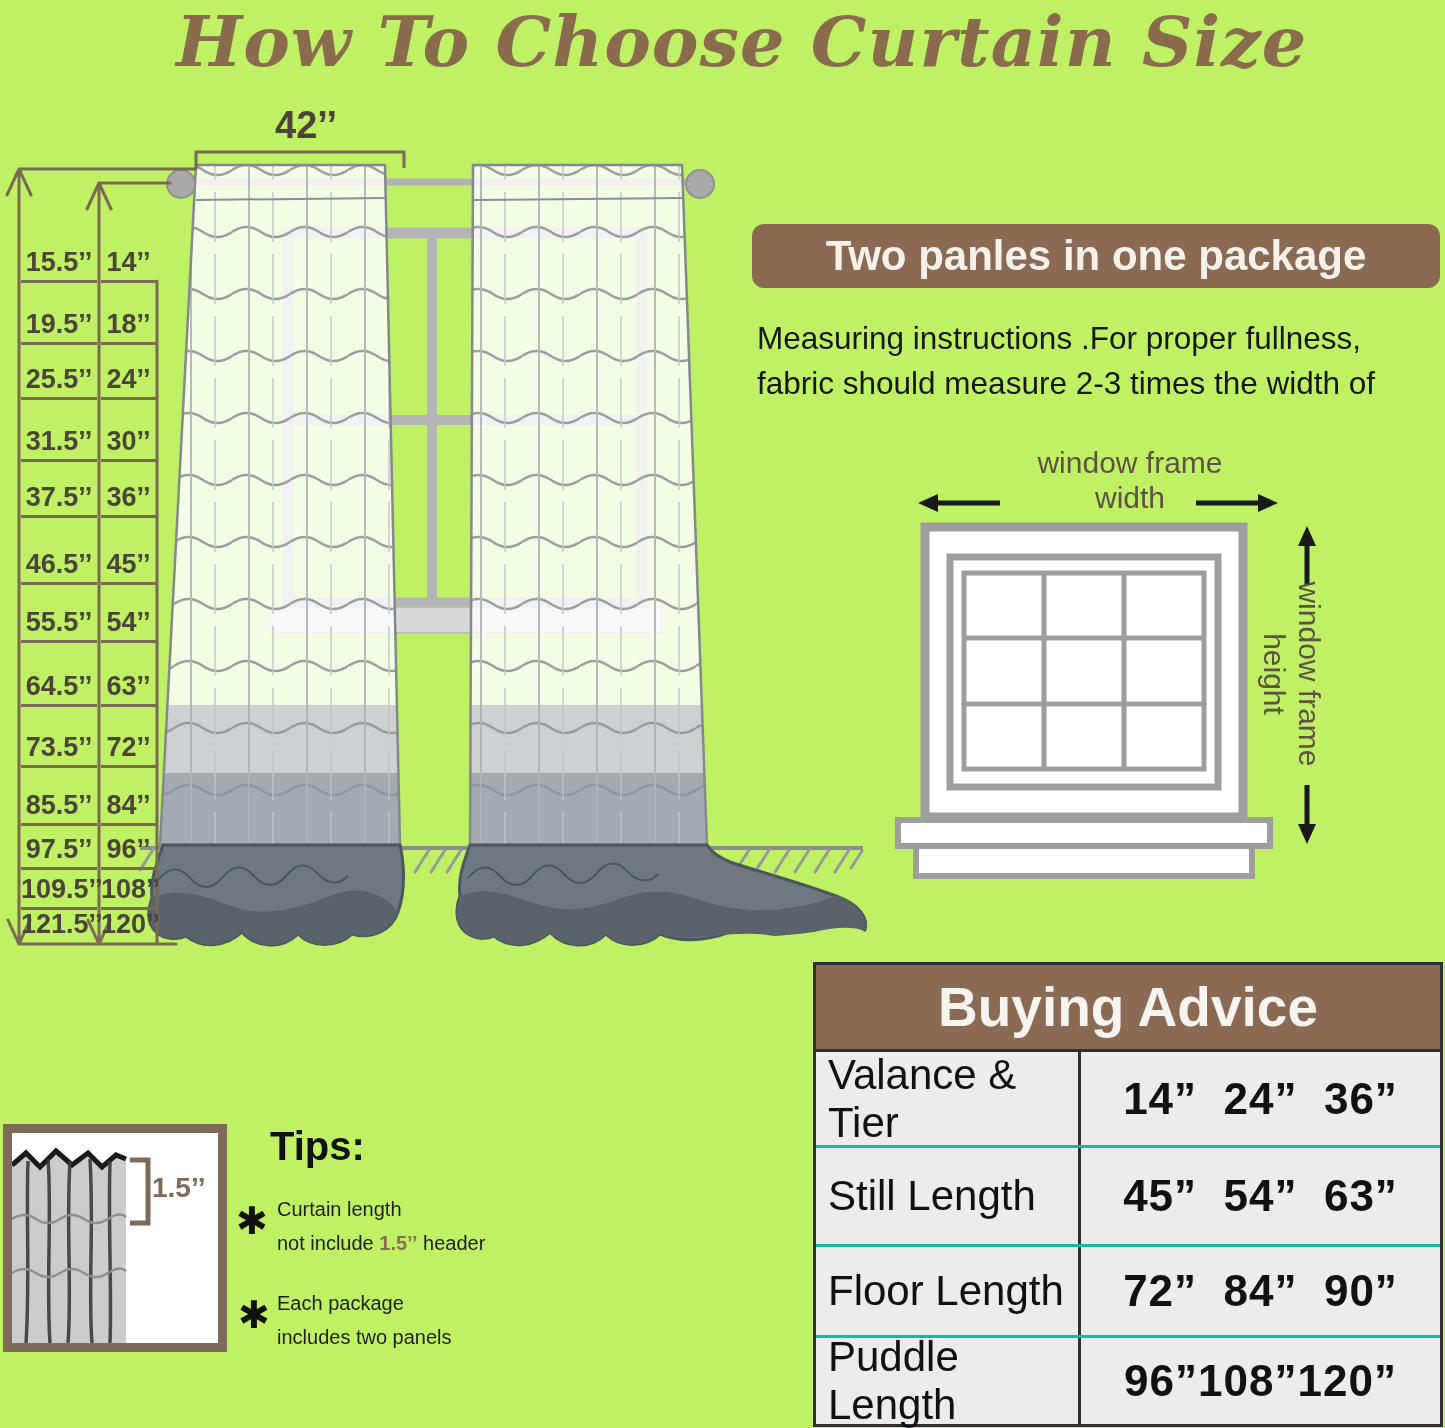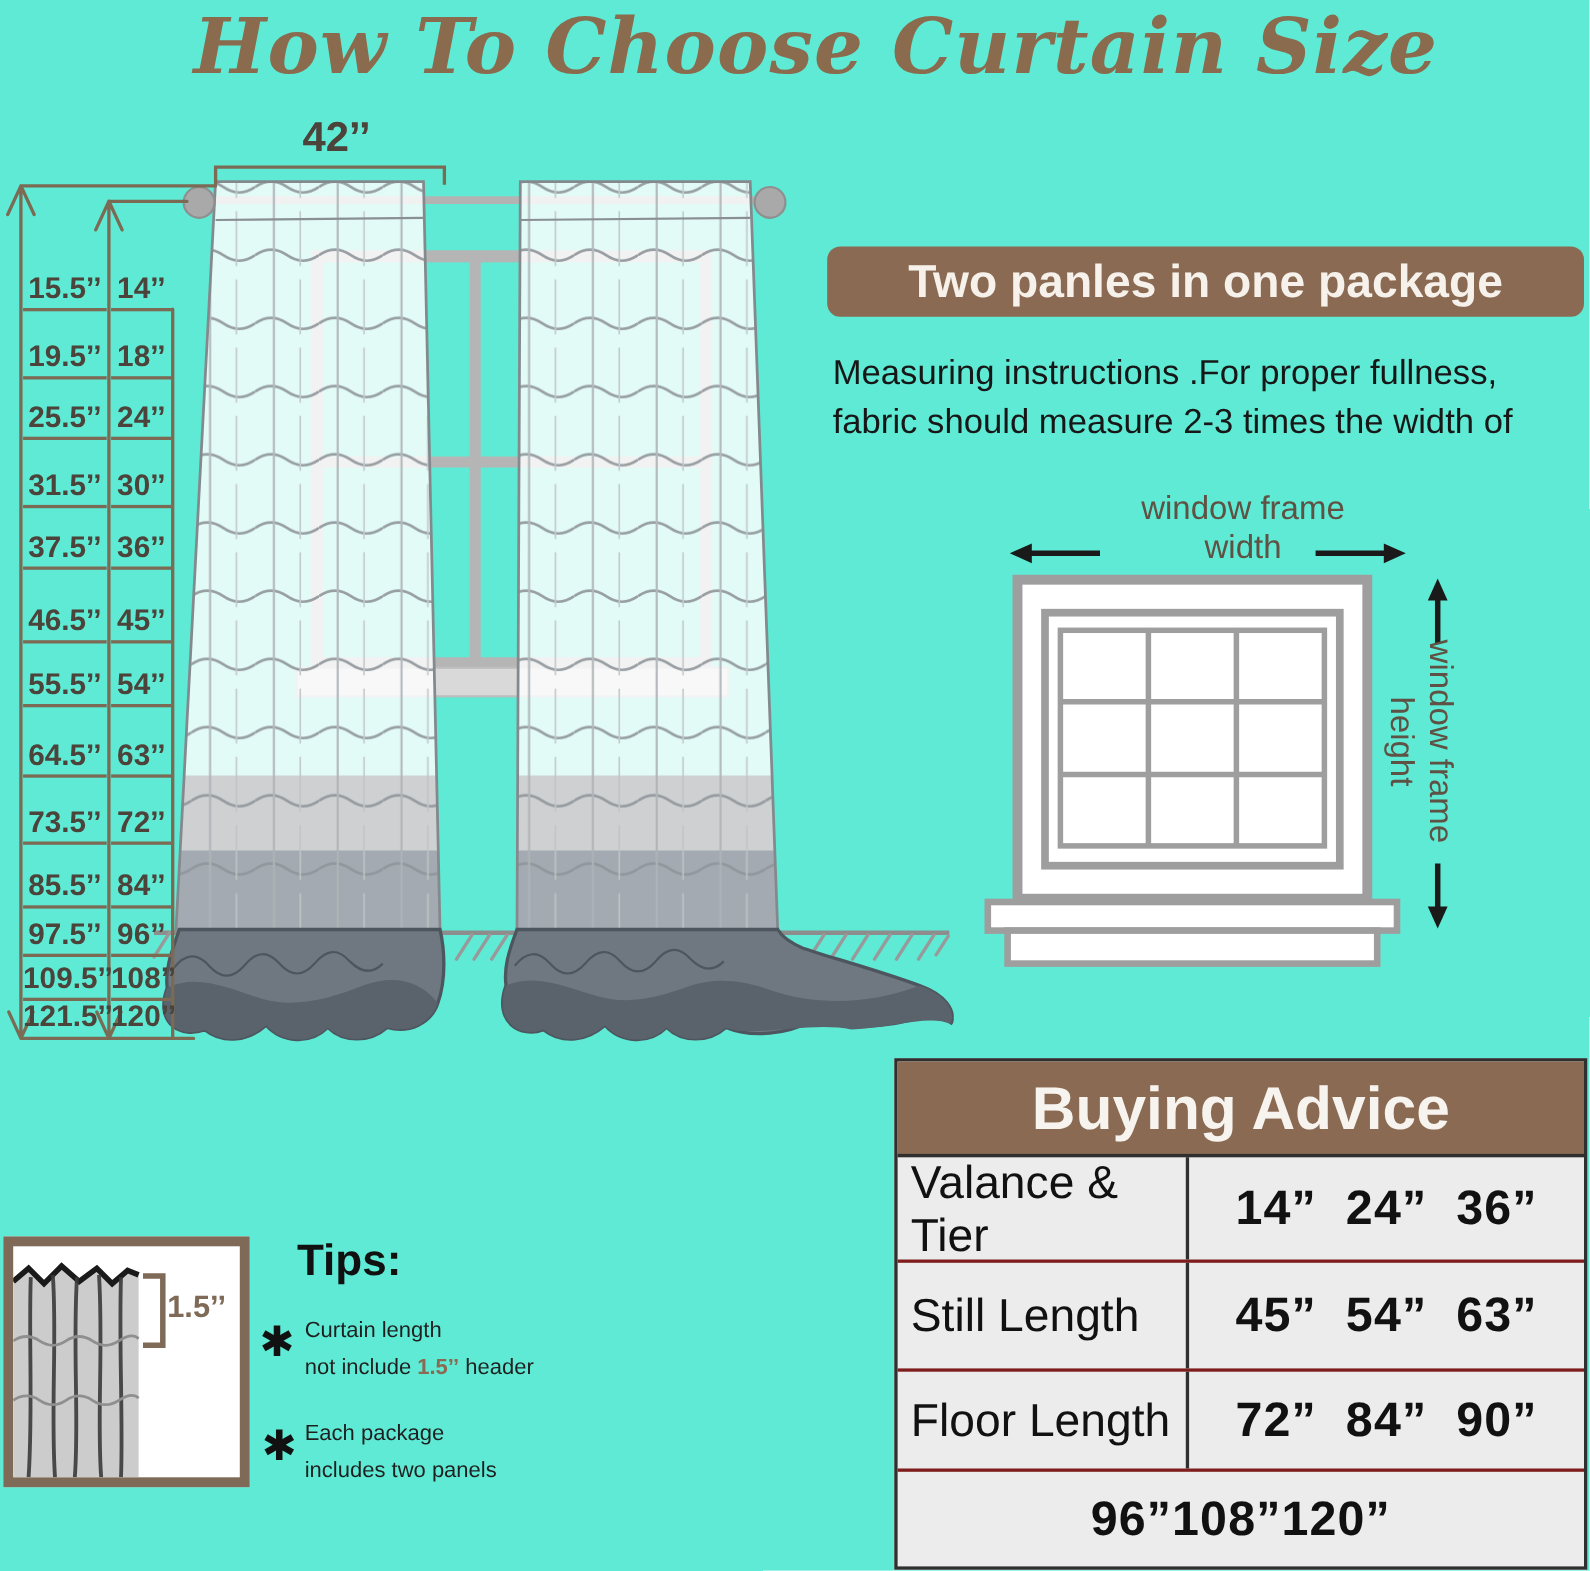--- a/index.html
+++ b/index.html
@@ -1,16 +1,16 @@
 <!DOCTYPE html>
 <html><head>
 <meta charset="utf-8">
 <style>
   html,body{margin:0;padding:0;background:#fff;}
-  .stage{position:relative;width:1445px;height:1428px;background:#5eead4;overflow:hidden;
+  .stage{position:relative;width:1445px;height:1428px;background:#bef264;overflow:hidden;
          font-family:"Liberation Sans",sans-serif;color:#1a1a1a;}
   .abs{position:absolute;}
 
   
   .title{position:absolute;left:176px;top:0px;white-space:nowrap;
          font-family:"DejaVu Serif",serif;font-style:italic;font-weight:bold;
          font-size:70px;color:#8a6b4e;letter-spacing:1px;}
 
   
   .rodw{position:absolute;left:206px;top:104px;width:200px;text-align:center;
@@ -38,21 +38,21 @@
   .wlabel{position:absolute;left:1020px;top:446px;width:220px;text-align:center;
           font-size:30px;color:#5f5143;line-height:1.15;}
   .hlabel{position:absolute;left:1186px;top:634px;width:200px;height:80px;text-align:center;
           font-size:30px;color:#5f5143;line-height:1.15;transform:rotate(90deg);}
 
   
   .btable{position:absolute;left:813px;top:962px;width:630px;border:3px solid #2f2f2f;
           background:#ececec;box-sizing:border-box;}
   .bhead{height:84px;background:#8a6a52;border-bottom:3px solid #2f2f2f;color:#f7f3ee;
          font-weight:700;font-size:55px;display:flex;align-items:center;justify-content:center;}
-  .brow{display:flex;border-bottom:3px solid #7f1d1d;}
+  .brow{display:flex;border-bottom:3px solid #14b8a6;}
   .brow:last-child{border-bottom:none;}
   .blabel{width:250px;border-right:3px solid #2f2f2f;font-size:42px;color:#111;
           display:flex;align-items:center;padding-left:12px;}
   .bvals{flex:1;display:flex;align-items:center;justify-content:center;
          font-weight:700;font-size:44px;color:#111;white-space:pre;letter-spacing:1px;text-align:center;}
 
   
   .hbox{position:absolute;left:3px;top:1124px;width:224px;height:228px;
         border:9px solid #7e6a57;background:#fff;box-sizing:border-box;}
   .hlbl{position:absolute;left:152px;top:1172px;font-weight:700;font-size:28px;color:#7e6a57;}
@@ -267,20 +267,21 @@
     </div>
     <div class="brow" style="height:96px;">
       <div class="blabel">Still Length</div>
       <div class="bvals">45”  54”  63”</div>
     </div>
     <div class="brow" style="height:88px;">
       <div class="blabel">Floor Length</div>
       <div class="bvals">72”  84”  90”</div>
     </div>
     <div class="brow" style="height:86px;">
+      <div class="blabel">Puddle Length</div>
       <div class="bvals">96”108”120”</div>
     </div>
   </div>
 
   <div class="hbox">
     <svg width="206" height="210" viewBox="0 0 206 210">
       <path d="M0,30 L14,20 L28,34 L44,18 L60,32 L76,20 L90,34 L104,22 L114,26 L114,210 L0,210 Z" fill="#cccccc"></path>
       <path d="M0,32 L14,20 L28,34 L44,18 L60,32 L76,20 L90,34 L104,22 L114,26" fill="none" stroke="#1a1a1a" stroke-width="5"></path>
       <path d="M16,28 C14,80 18,150 14,210 M36,26 C40,80 34,150 38,210
                M58,28 C54,90 60,160 56,210 M78,26 C82,90 76,160 80,210

